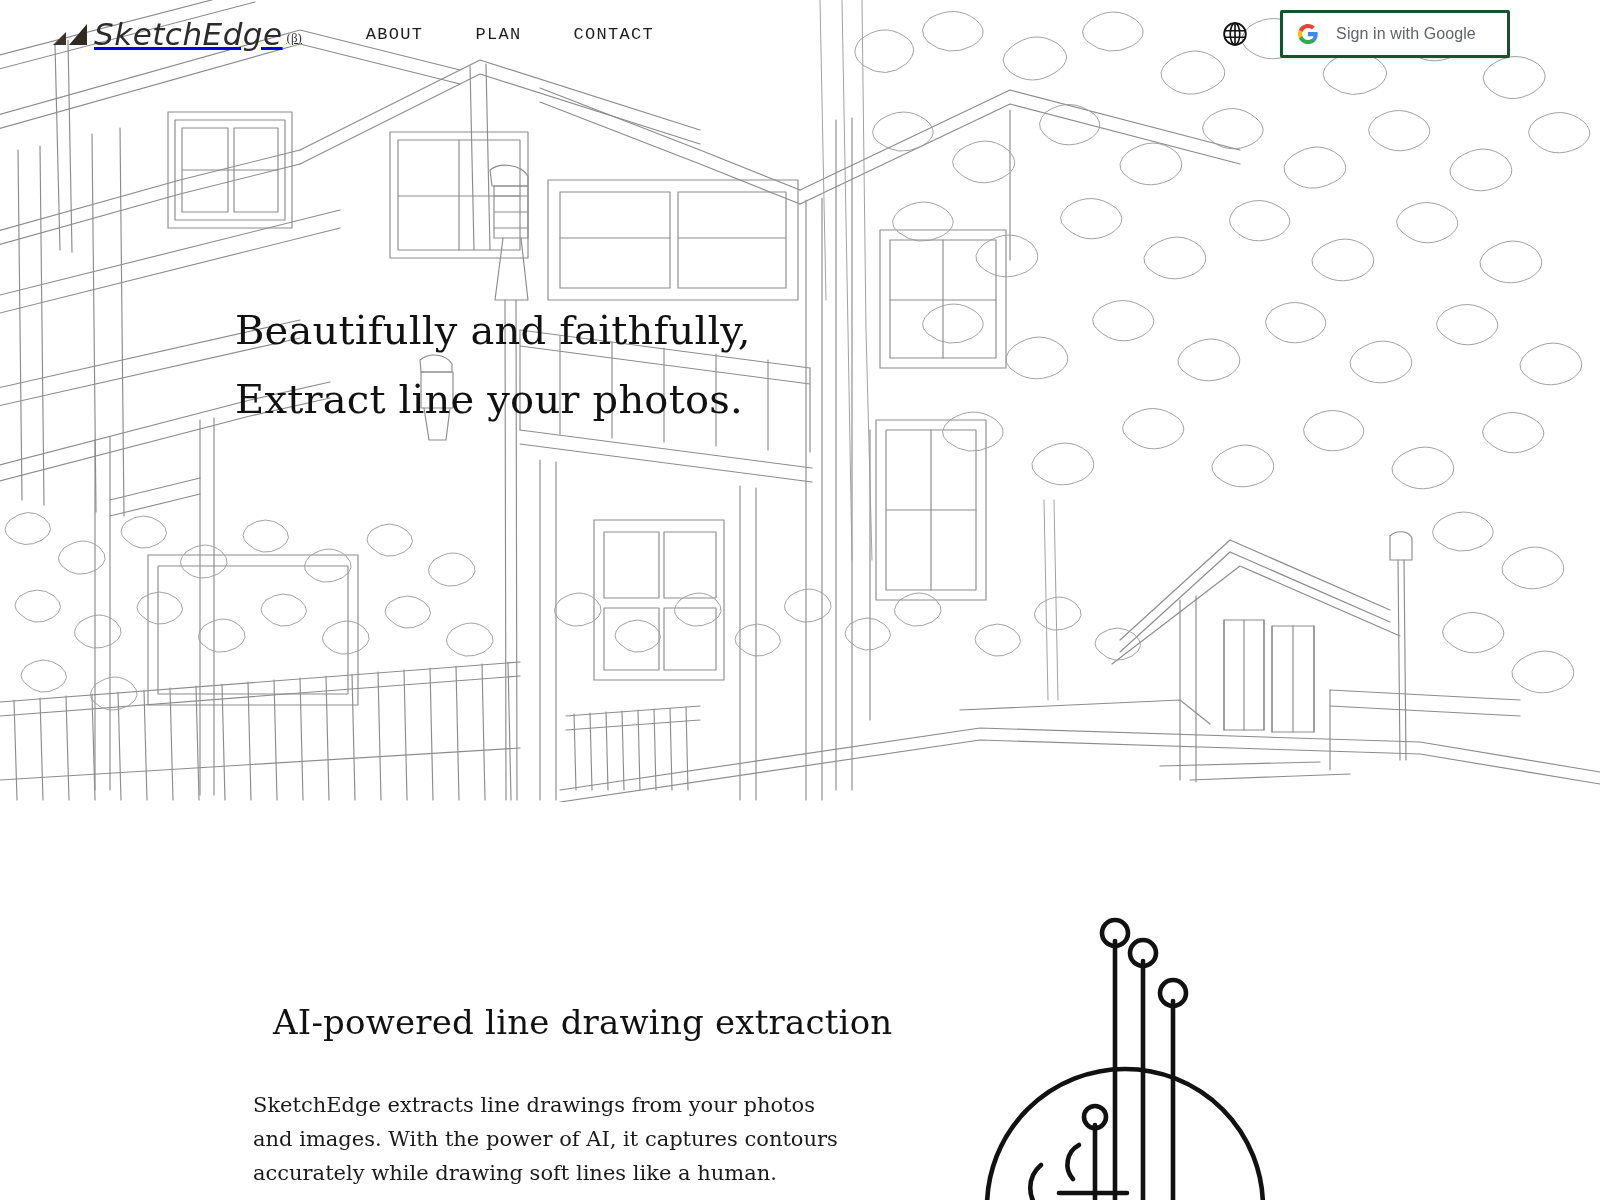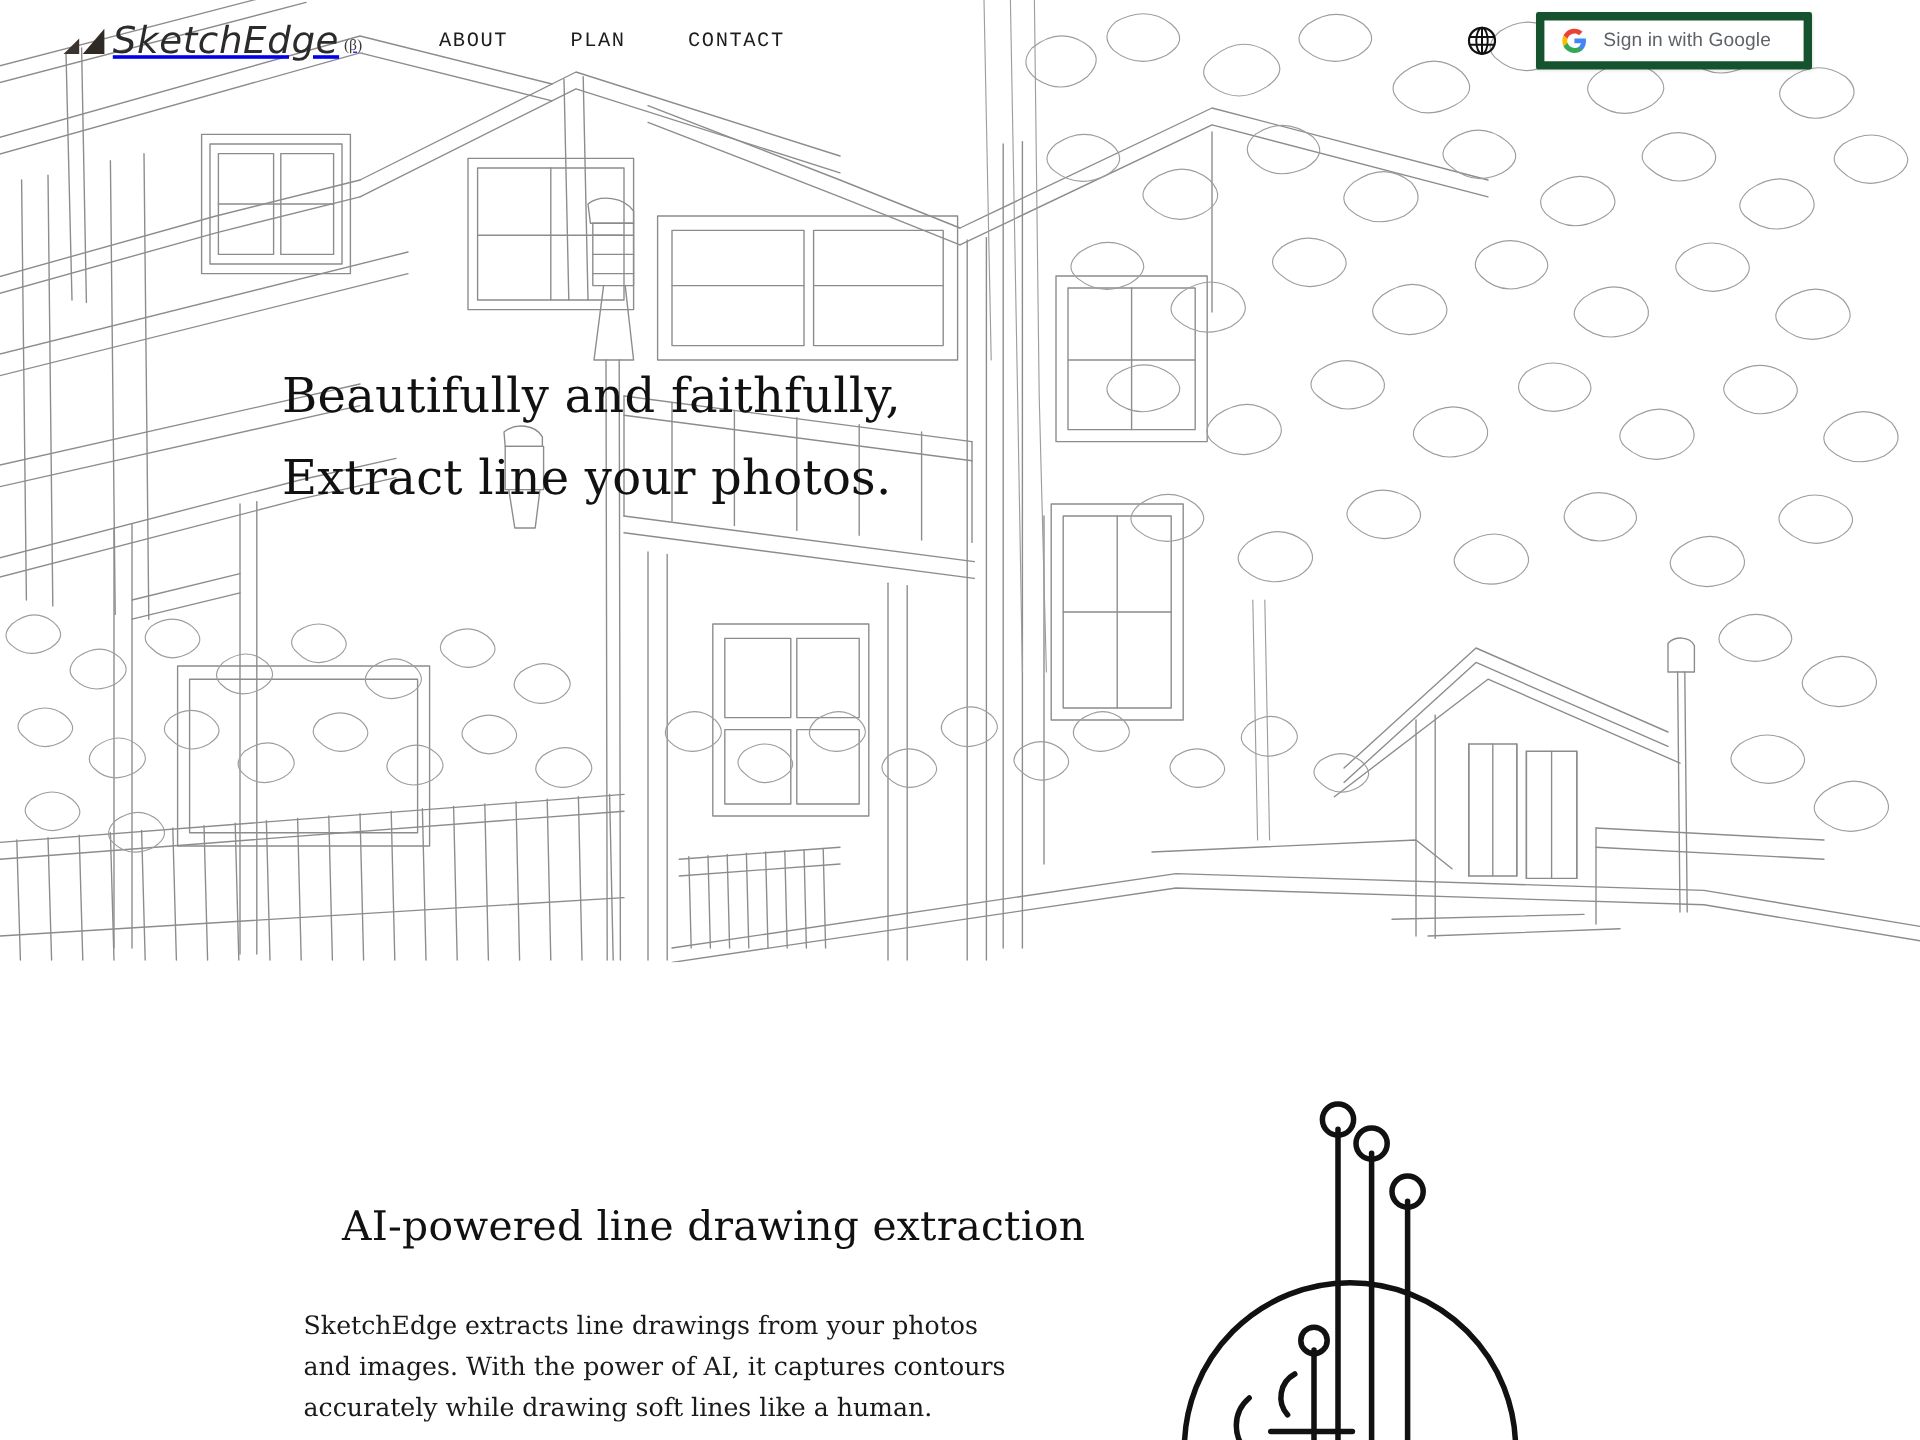--- a/index.html
+++ b/index.html
@@ -46,21 +46,21 @@
     position:absolute; right:0; top:0; height:68px;
     display:flex; align-items:center;
   }
   .globe-btn {
     width:30px; height:30px; margin-right:30px; cursor:pointer;
     display:flex; align-items:center; justify-content:center;
   }
   .gsignin {
     display:flex; align-items:center;
     width:230px; height:48px; background:#ffffff;
-    border:7px solid #14532d; border-radius:2px;
+    border:3px solid #14532d; border-radius:2px;
     box-shadow:0 1px 3px rgba(0,0,0,0.10);
     margin-right:58px; cursor:pointer;
   }
   .gsignin .g-logo { width:22px; height:22px; margin-left:14px; flex:none; }
   .gsignin .g-label {
     flex:1; text-align:center; padding-right:14px;
     font-family:"Liberation Sans", sans-serif;
     font-size:16px; color:#5f6368; letter-spacing:0.1px;
   }
 
@@ -71,21 +71,21 @@
     font-size:40px; font-weight:400; color:#111111;
     line-height:1.72; letter-spacing:0.2px; white-space:nowrap;
   }
 
   
   .feature { position:absolute; left:0; top:802px; width:1600px; height:398px; background:#fff; }
   .feature-text { position:absolute; left:253px; top:200px; width:600px; }
   .feature-text h2 {
     font-family:"DejaVu Serif", serif;
     font-size:34px; font-weight:400; color:#111;
-    letter-spacing:0.2px; white-space:nowrap; margin-left:32px;
+    letter-spacing:0.2px; white-space:nowrap; margin-left:20px;
   }
   .feature-text p {
     font-family:"DejaVu Serif", serif;
     font-size:21px; font-weight:400; color:#1a1a1a;
     line-height:1.62; margin-top:46px; width:590px;
   }
   .feature-art { position:absolute; left:955px; top:115px; width:340px; height:290px; }
   .feature-art svg { display:block; }
 </style>
 </head>

